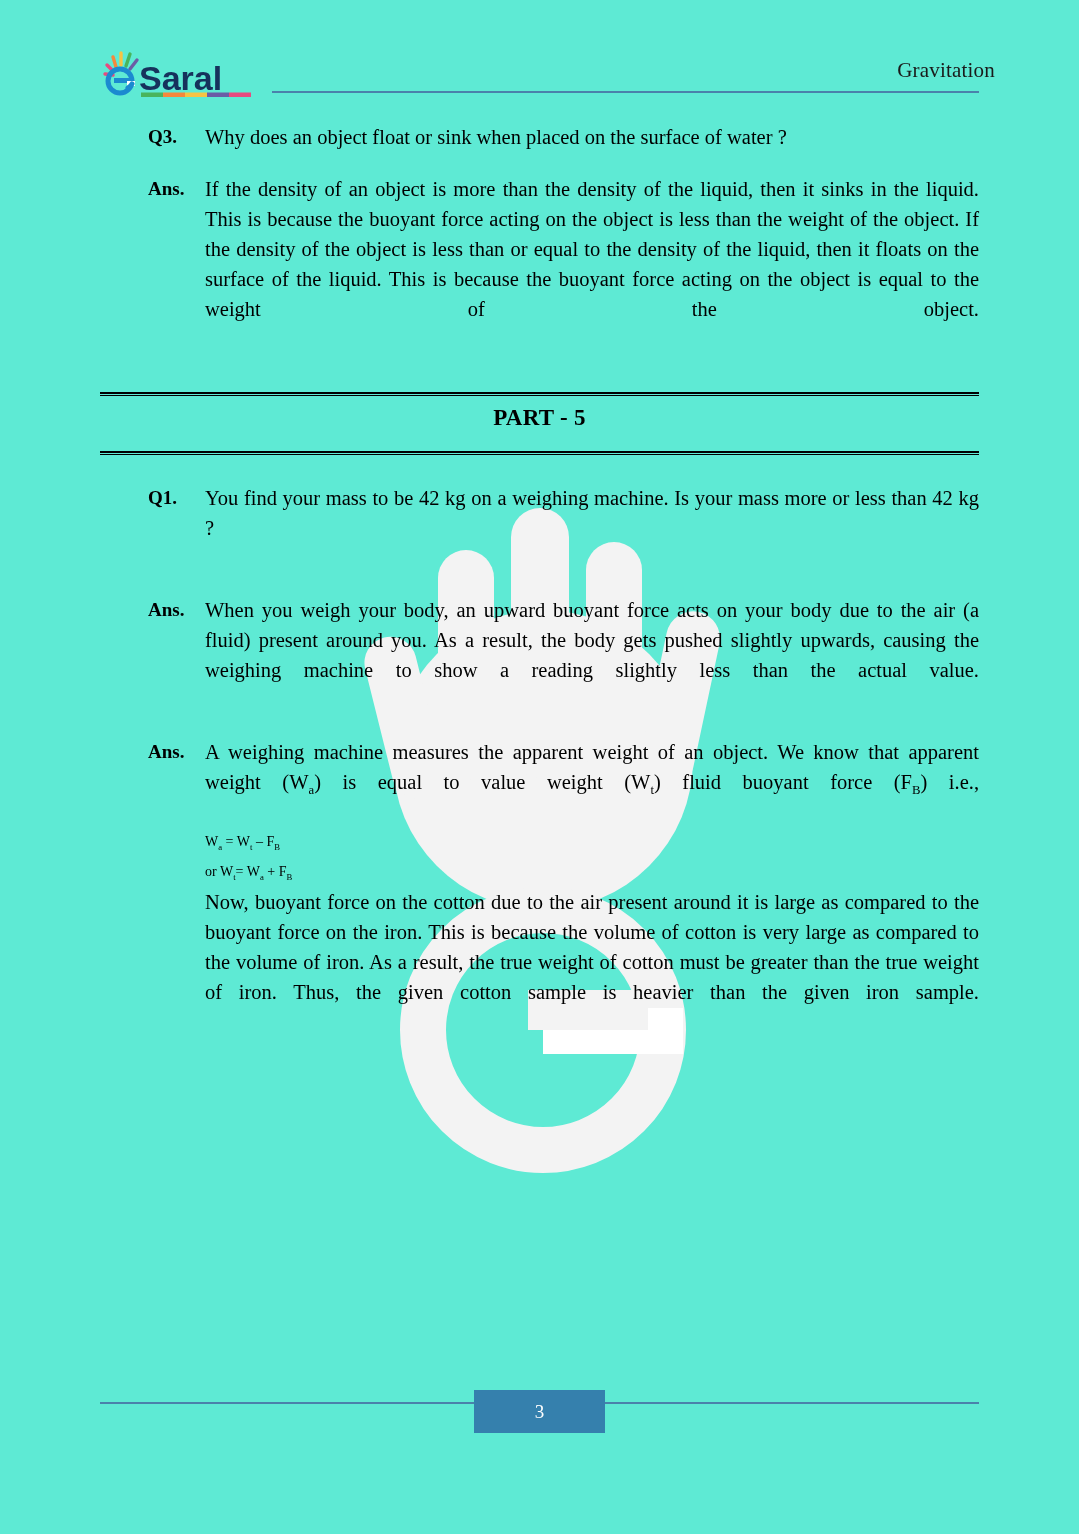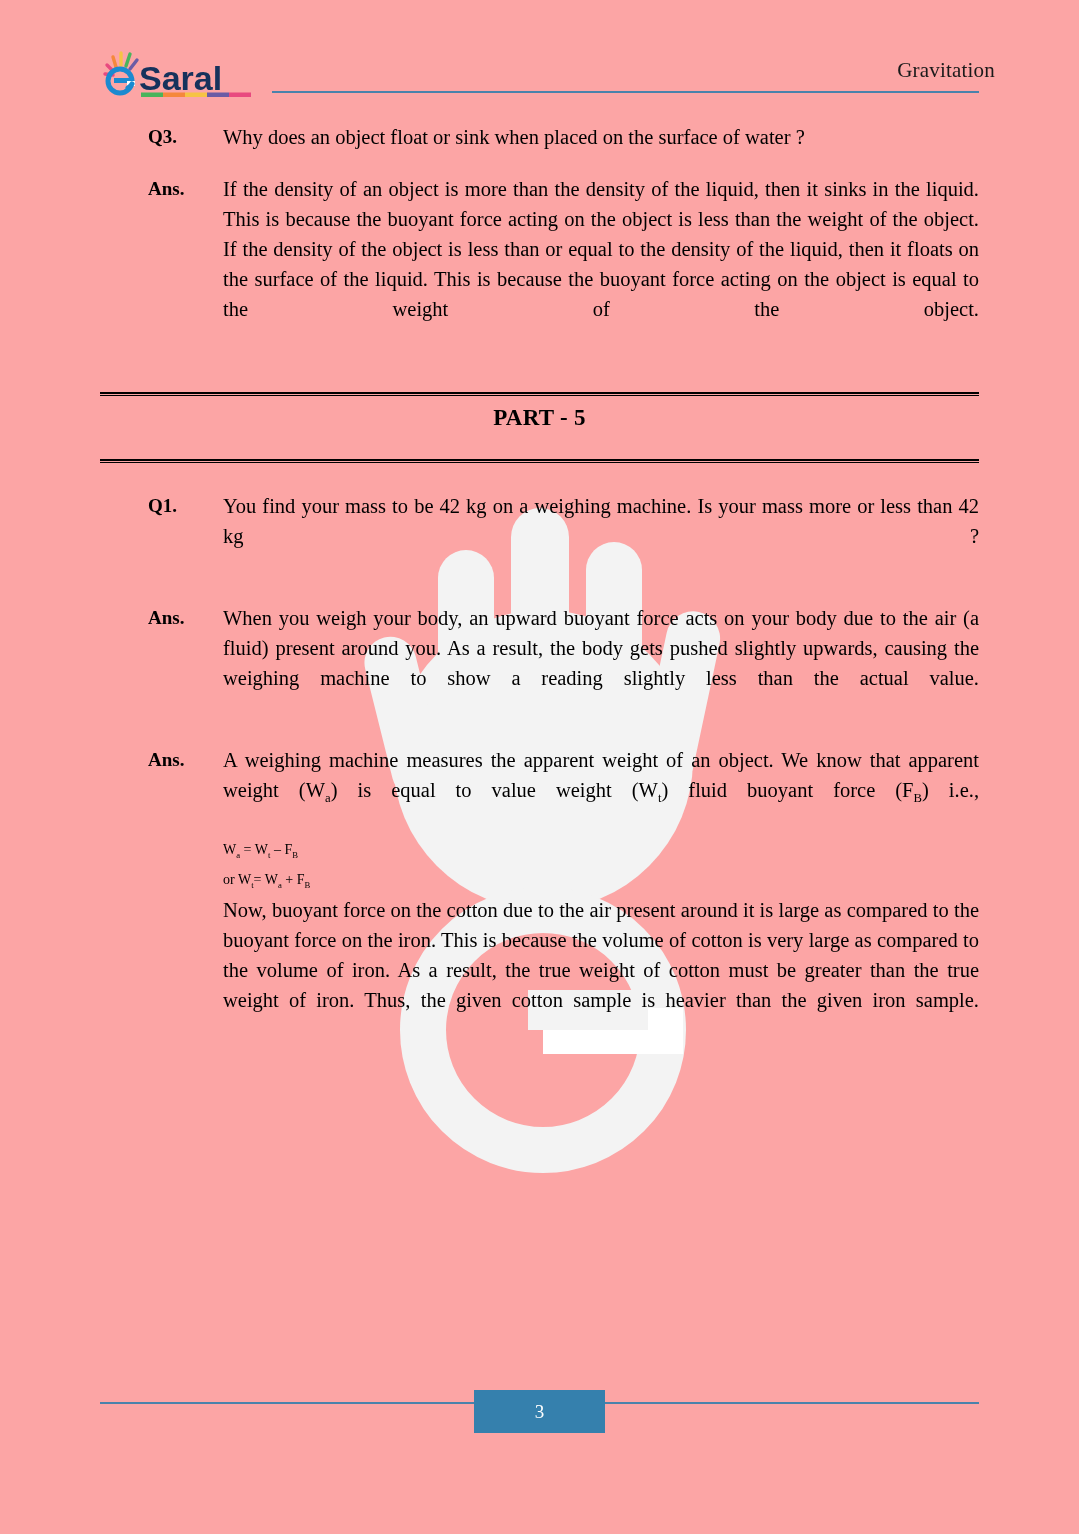--- a/index.html
+++ b/index.html
@@ -4,21 +4,21 @@
 <style>
   html, body {
     margin: 0;
     padding: 0;
     background: #c8c8c8;
   }
   .page {
     position: relative;
     width: 1079px;
     height: 1534px;
-    background: #fca5a5;
+    background: #5eead4;
     margin: 0 auto;
     overflow: hidden;
     box-sizing: border-box;
     font-family: "Liberation Serif", "DejaVu Serif", serif;
     color: #000000;
   }
 
   
   .watermark {
     position: absolute;
@@ -91,21 +91,20 @@
   }
   .qa-label.q { width: 57px; }
   .qa-label.a { width: 57px; }
 
   .qa-text {
     flex: 1 1 auto;
     font-size: 20.5px;
     line-height: 30px;
     text-align: justify;
     text-justify: inter-word;
-    margin-left: 18px;
   }
   .qa-text p { margin: 0; }
   .qa-text p + p { margin-top: 0px; }
 
   
   .just { text-align: justify; }
   .just::after {
     content: "";
     display: inline-block;
     width: 100%;
@@ -138,21 +137,21 @@
     position: absolute;
     left: 0; top: 3px;
     width: 100%; height: 1px;
     background: #000;
   }
   .part-title {
     text-align: center;
     font-weight: bold;
     font-size: 23px;
     letter-spacing: 0.3px;
-    padding: 11px 0 28px 0;
+    padding: 11px 0 20px 0;
   }
 
   
   .formula {
     font-size: 14px;
     line-height: 30px;
     white-space: nowrap;
   }
   .formula sub {
     font-size: 0.62em;

